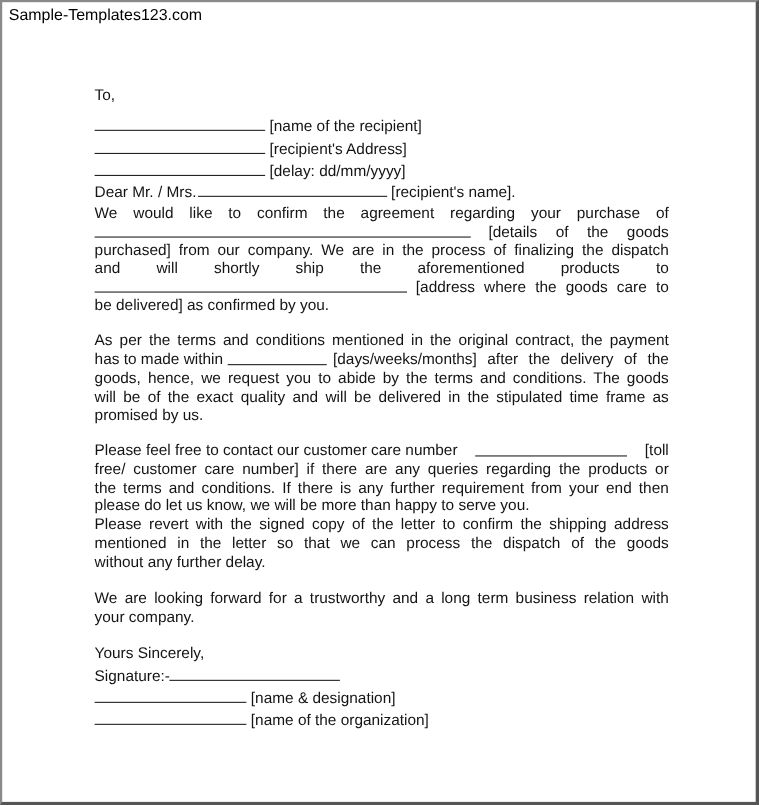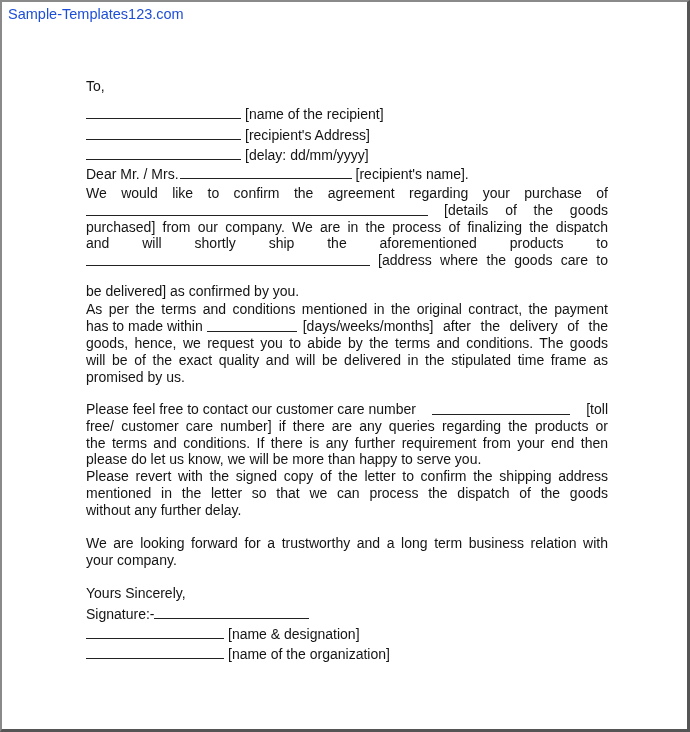--- a/index.html
+++ b/index.html
@@ -1,21 +1,21 @@
 <!DOCTYPE html>
 <html><head>
 <meta charset="utf-8">
 <style>
   html, body { margin: 0; padding: 0; background: #ffffff; }
   body { width: 690px; height: 732px; position: relative; overflow: hidden;
          font-family: "Liberation Sans", sans-serif; color: #111; }
   .frame { position: absolute; left: 0; top: 0; width: 690px; height: 732px; box-sizing: border-box;
            border-top: 2px solid #8a8a8a; border-left: 2px solid #8a8a8a;
            border-right: 3px solid #555; border-bottom: 3px solid #555; background: #fff; }
-  .site { position: absolute; left: 6px; top: 4px; font-size: 14.5px; color: #1d4ed8; letter-spacing: 0; }
+  .site { position: absolute; left: 6px; top: 4px; font-size: 14.5px; color: #000000; letter-spacing: 0; }
   .line { position: absolute; left: 84px; font-size: 14px; line-height: 17px; white-space: pre; color: #141414; }
   .just { width: 522px; white-space: normal; text-align: justify; text-align-last: justify; }
   .blank { display: inline-block; border-bottom: 1px solid #222; height: 13px; vertical-align: baseline; margin-right: 4px; }
 </style>
 </head>
 <body>
 
 <div class="frame">
   <div class="site">Sample-Templates123.com</div>
 
@@ -31,21 +31,21 @@
   <div class="line just" style="top:200px;display:flex;justify-content:flex-end">
       <span class="blank" style="width:342px"></span>
       <span style="flex:1;text-align:justify;text-align-last:justify;margin-left:12px">[details of the goods</span>
     </div>
   <div class="line just" style="top:217px">purchased] from our company. We are in the process of finalizing the dispatch</div>
   <div class="line just" style="top:233px">and will shortly ship the aforementioned products to</div>
   <div class="line just" style="top:250px;display:flex;justify-content:space-between">
       <span class="blank" style="width:284px"></span>
       <span style="flex:1;text-align:justify;text-align-last:justify;margin-left:4px">[address where the goods care to</span>
     </div>
-  <div class="line" style="top:281px">be delivered] as confirmed by you.</div>
+  <div class="line" style="top:267px">be delivered] as confirmed by you.</div>
 
   <div class="line just" style="top:299px">As per the terms and conditions mentioned in the original contract, the payment</div>
   <div class="line just" style="top:316px;display:flex;justify-content:space-between">
       <span>has to made within</span>
       <span class="blank" style="width:90px;margin-left:4px"></span>
       <span style="flex:1;text-align:justify;text-align-last:justify;margin-left:2px">[days/weeks/months] after the delivery of the</span>
     </div>
   <div class="line just" style="top:333px">goods, hence, we request you to abide by the terms and conditions. The goods</div>
   <div class="line just" style="top:350px">will be of the exact quality and will be delivered in the stipulated time frame as</div>
   <div class="line" style="top:367px">promised by us.</div>

